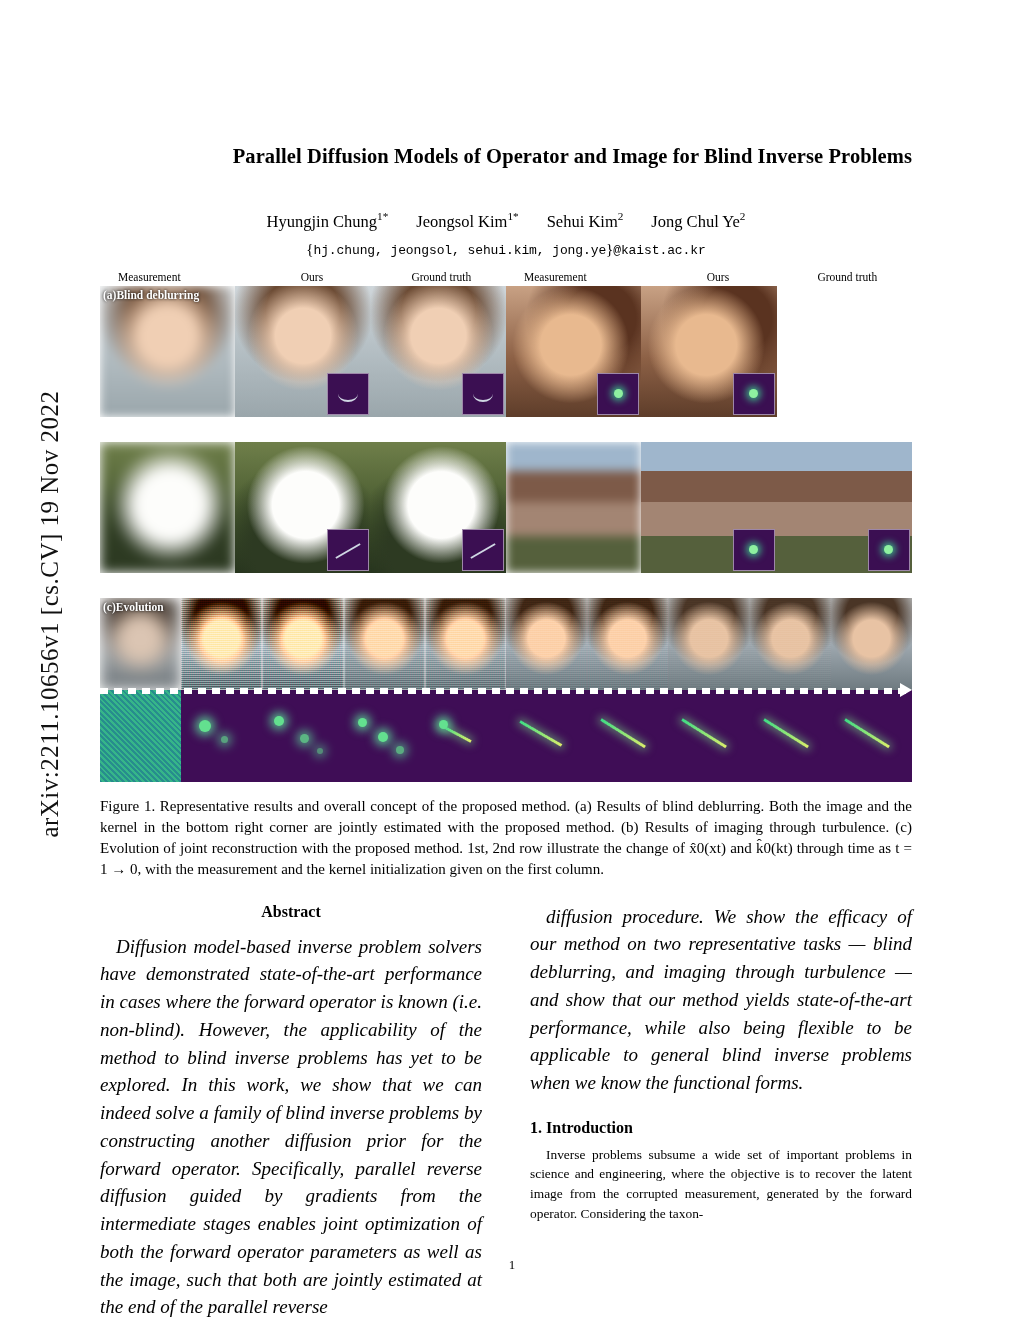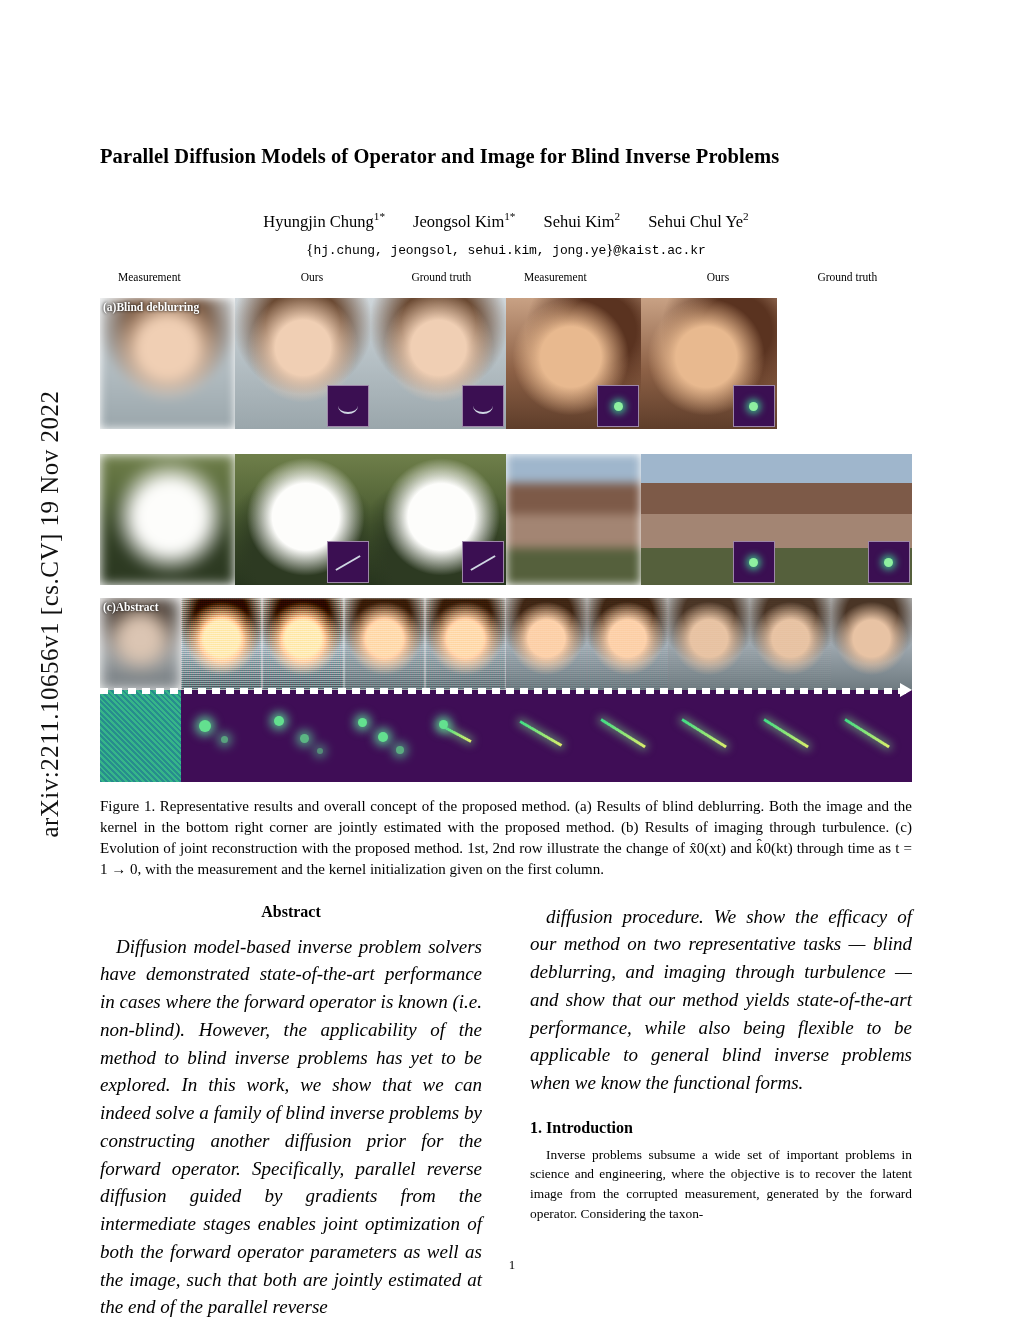--- a/index.html
+++ b/index.html
@@ -41,21 +41,21 @@
   .content {
     position: absolute;
     left: 100px;
     top: 0;
     width: 812px;
     height: 1325px;
   }
 
   .title {
     margin-top: 145px;
-    text-align: left;
+    text-align: right;
     font-size: 20.5px;
     font-weight: bold;
     letter-spacing: 0.1px;
   }
 
   .authors {
     margin-top: 42px;
     text-align: center;
     font-size: 16.5px;
   }
@@ -90,21 +90,21 @@
   .fig-labels .half { display: flex; width: 50%; }
   .fig-labels .cell { flex: 1; text-align: center; }
   .fig-labels .cell.l { text-align: left; padding-left: 18px;}
   .fig-labels .cell.r { text-align: center; }
 
   .fig-grid {
     display: flex;
     width: 812px;
   }
   .fig-half { width: 406px; }
-  .fig-row { display: flex; height: 156px; align-items: center; }
+  .fig-row { display: flex; height: 156px; }
   .fig-cell {
     position: relative;
     width: 135.3px;
     height: 131px;
     overflow: hidden;
   }
   .tag {
     position: absolute;
     left: 3px; top: 3px;
     color: #fff;
@@ -303,21 +303,21 @@
 
 <div class="page">
 
   <div class="arxiv-stamp">arXiv:2211.10656v1  [cs.CV]  19 Nov 2022</div>
 
   <div class="content">
 
     <div class="title">Parallel Diffusion Models of Operator and Image for Blind Inverse Problems</div>
 
     <div class="authors">
-      <span class="name"><span>Hyungjin Chung</span><sup>1*</sup></span><span class="name"><span>Jeongsol Kim</span><sup>1*</sup></span><span class="name"><span>Sehui Kim</span><sup>2</sup></span><span class="name"><span>Sehui Chul Ye</span><sup>2</sup></span>
+      <span class="name"><span>Hyungjin Chung</span><sup>1*</sup></span><span class="name"><span>Jeongsol Kim</span><sup>1*</sup></span><span class="name"><span>Sehui Kim</span><sup>2</sup></span><span class="name"><span>Jong Chul Ye</span><sup>2</sup></span>
     </div>
 
 
     <div class="email">
       <span class="brace">{</span><span>hj.chung, jeongsol, sehui.kim, jong.ye</span><span class="brace">}</span><span>@kaist.ac.kr</span>
     </div>
 
     <div class="figure">
 
       <div class="fig-labels">
@@ -405,21 +405,21 @@
                 </div>
             </div>
           </div>
         </div>
       </div>
 
       <div class="evo-wrap">
         <div class="evo-row1">
           <div class="evo-cell">
             <div class="evo-face noise0"></div>
-            <div class="tag">(c)Abstract</div>
+            <div class="tag">(c)Evolution</div>
           </div>
           <div class="evo-cell grain grain-hi">
               <div class="evo-face noise1"></div>
             </div>
           <div class="evo-cell grain grain-hi">
               <div class="evo-face noise1"></div>
             </div>
           <div class="evo-cell grain grain-md">
               <div class="evo-face noise2"></div>
             </div>

